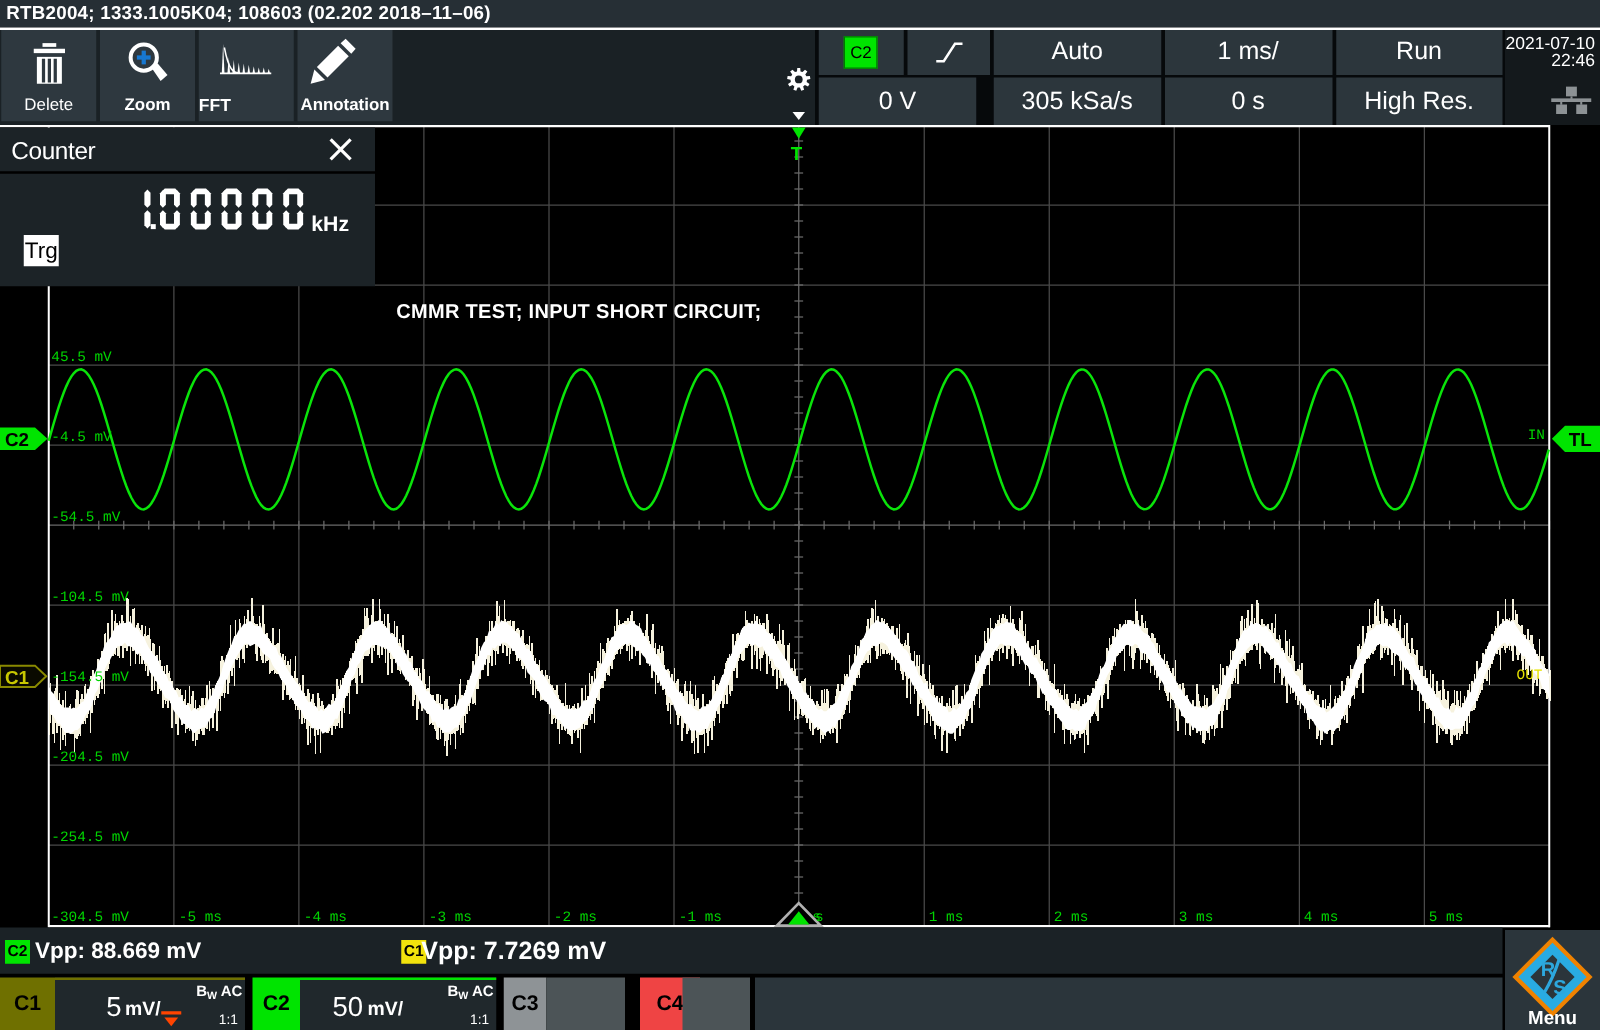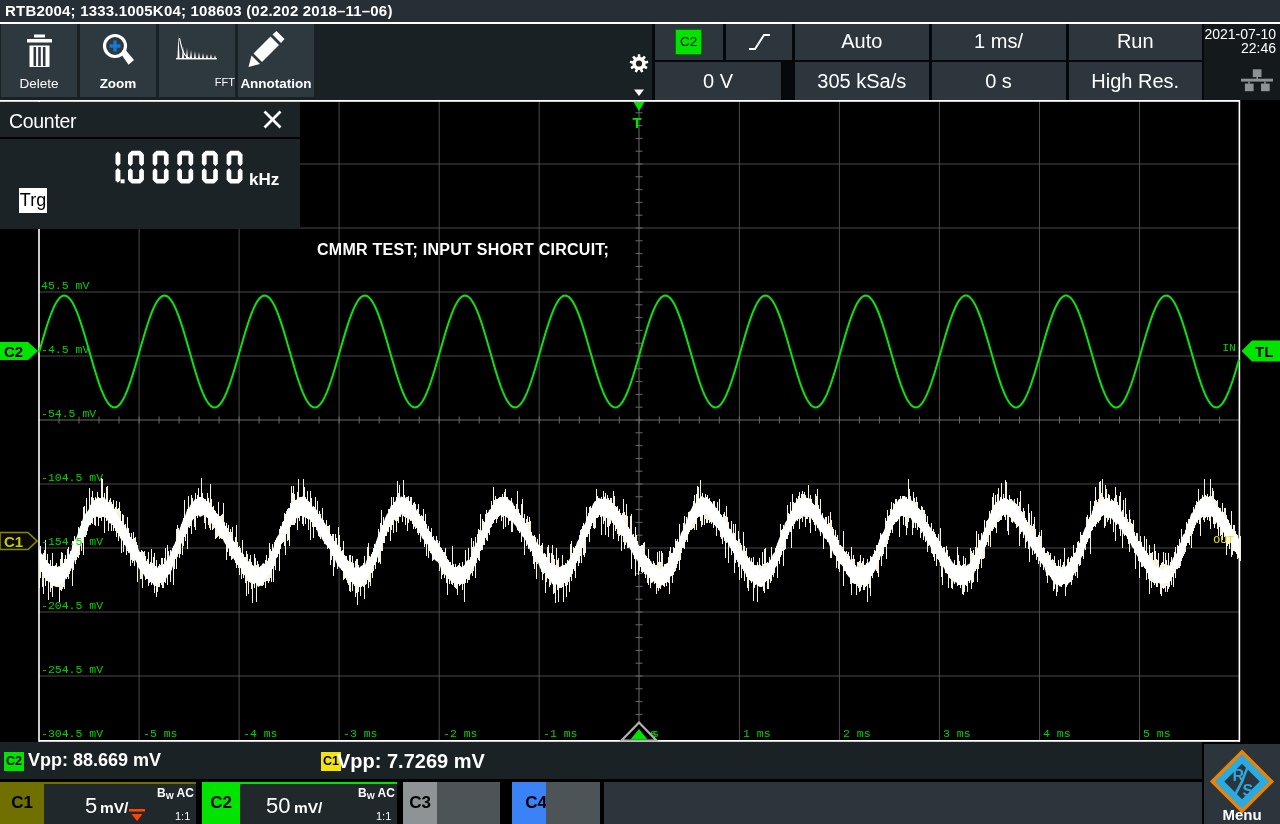--- a/index.html
+++ b/index.html
@@ -59,21 +59,21 @@
       <path d="M251.5 55.5 l8.5 8.5 -11.5 3z"></path>
     </g>
 <g>
       <polygon points="637.8,54.3 640.2,54.3 640.4,57.1 642.0,57.6 644.0,55.7 645.9,57.2 644.2,59.5 645.1,61.0 647.9,60.7 648.3,63.1 645.6,63.8 645.3,65.5 647.6,67.1 646.4,69.2 643.9,68.0 642.5,69.1 643.3,71.7 641.0,72.6 639.9,70.0 638.1,70.0 637.0,72.6 634.7,71.7 635.5,69.1 634.1,68.0 631.6,69.2 630.4,67.1 632.7,65.5 632.4,63.8 629.7,63.1 630.1,60.7 632.9,61.0 633.8,59.5 632.1,57.2 634.0,55.7 636.0,57.6 637.6,57.1" fill="#fff"></polygon>
       <circle cx="639.0" cy="63.5" r="3.1" fill="#1a2125"></circle>
     </g>
 <polygon points="634,89.5 644,89.5 639,96" fill="#fff"></polygon>
 </svg>
 <div class="abs" style="left:1px;top:76px;width:76px;text-align:center;color:#fff;font-size:13.5px;font-weight:normal">Delete</div>
 <div class="abs" style="left:80px;top:76px;width:76px;text-align:center;color:#fff;font-size:13.5px;font-weight:bold">Zoom</div>
-<div class="abs" style="left:159px;top:76px;width:76px;text-align:right;color:#fff;font-size:11px;font-weight:normal">FFT</div>
+<div class="abs" style="left:159px;top:76px;width:76px;text-align:left;color:#fff;font-size:14px;font-weight:bold">FFT</div>
 <div class="abs" style="left:238px;top:76px;width:76px;text-align:center;color:#fff;font-size:13.5px;font-weight:bold">Annotation</div>
 
 <div class="abs" style="left:652px;top:23.5px;width:552px;height:76.5px;background:#06090b"></div>
 <div class="cell" style="left:655px;top:24px;width:67.5px;height:35.5px">
     <span style="background:#00e400;border:1px solid #007800;color:#000;font-size:13.5px;padding:5px 4px;line-height:1">C2</span>
   </div>
 <div class="cell" style="left:725.5px;top:24px;width:66px;height:35.5px">
     <svg width="30" height="24">
       <path d="M5 19 h6 l9-14 h6" stroke="#fff" stroke-width="2" fill="none"></path>
     </svg>
@@ -347,21 +347,21 @@
 </div>
 <div class="abs" style="left:202px;top:782px;width:38px;height:42px;background:#00e400;color:#000;font-size:17px;font-weight:bold;text-align:center;line-height:42px">C2</div>
 <div class="abs" style="left:240px;top:782px;width:157px;height:42px;background:#20282c;border-top:2px solid #00e400;box-sizing:border-box">
   <span class="abs" style="left:26px;top:9px;color:#fff;font-size:22px">50</span>
   <span class="abs" style="left:54px;top:15px;color:#fff;font-size:15.5px;font-weight:bold">mV/</span>
   <span class="abs" style="left:118px;top:2px;color:#fff;font-size:12px;font-weight:bold">B<span style="font-size:8.5px;vertical-align:-2px">W</span> AC</span>
   <span class="abs" style="left:136px;top:26px;color:#fff;font-size:11px">1:1</span>
 </div>
 <div class="abs" style="left:403px;top:782px;width:34px;height:42px;background:#8e9396;color:#000;font-size:17px;font-weight:bold;text-align:center;line-height:42px">C3</div>
 <div class="abs" style="left:437px;top:782px;width:63px;height:42px;background:#4c5457"></div>
-<div class="abs" style="left:512px;top:782px;width:48px;height:42px;background:#3b82f6;color:#000;font-size:17px;font-weight:bold;text-align:center;line-height:42px">C4</div>
+<div class="abs" style="left:512px;top:782px;width:48px;height:42px;background:#ef4444;color:#000;font-size:17px;font-weight:bold;text-align:center;line-height:42px">C4</div>
 <div class="abs" style="left:546px;top:782px;width:54px;height:42px;background:#4c5457"></div>
 <div class="abs" style="left:604px;top:782px;width:598px;height:42px;background:#2b353b"></div>
 
 <div class="abs" style="left:1204px;top:744px;width:76px;height:80px;background:#2b353b"></div>
 <svg class="abs" style="left:1180px;top:726px" width="100" height="98" viewBox="1180 726 100 98">
     <g transform="translate(1242,781.5)">
       <g transform="rotate(45)">
         <rect x="-21" y="-21" width="42" height="42" fill="#29abe2" stroke="#ef8200" stroke-width="3.4"></rect>
         <rect x="-12.5" y="-12.5" width="25" height="25" fill="#2b353b"></rect>
       </g>

